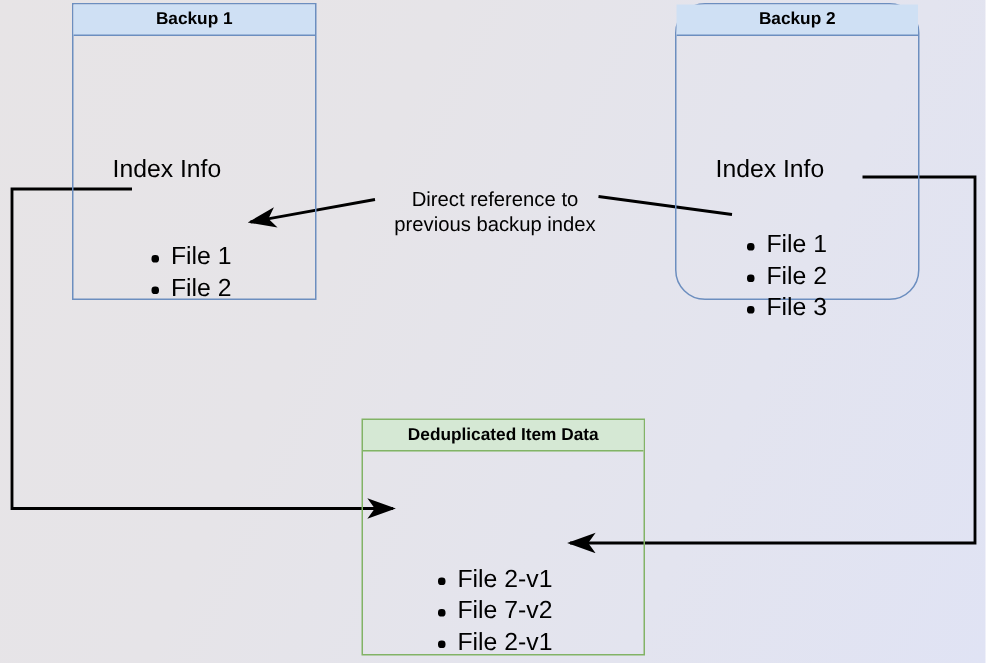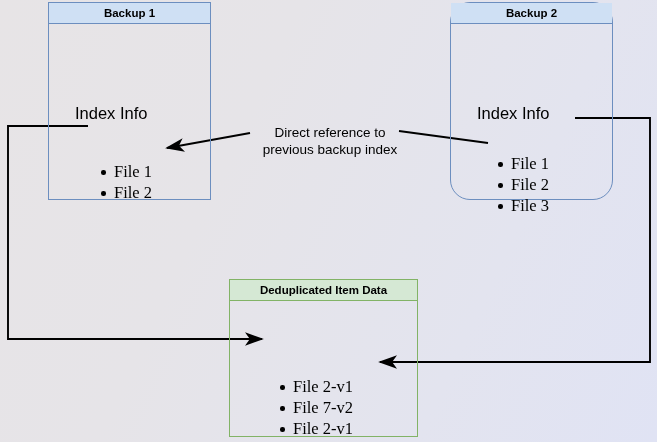--- a/index.html
+++ b/index.html
@@ -62,21 +62,20 @@
     top: 36px;
     font-size: 16.5px;
     color: #000;
     white-space: nowrap;
   }
   .file-list {
     position: absolute;
     margin: 0;
     padding: 0;
     list-style: none;
-    font-family: Liberation Serif, serif;
   }
   .file-list li {
     position: relative;
     font-size: 16.5px;
     line-height: 21px;
     color: #000;
     padding-left: 15px;
     white-space: nowrap;
   }
   .file-list li::before {
@@ -139,21 +138,21 @@
     <div class="node-body">
       <div class="index-title">Index Info</div>
       <ul class="file-list" style="left:45px; top:85px;">
         <li>File 1</li>
         <li>File 2</li>
         <li>File 3</li>
       </ul>
     </div>
   </div>
 
-  <div class="node-box green" style="left:229px; top:279px; width:189px; height:158px;">
+  <div class="node-box green" style="left:241px; top:279px; width:189px; height:158px;">
     <div class="node-header green">Deduplicated Item Data</div>
     <div class="node-body">
       <ul class="file-list dedup-list">
         <li>File 2-v1</li>
         <li>File 7-v2</li>
         <li>File 2-v1</li>
       </ul>
     </div>
   </div>
 

